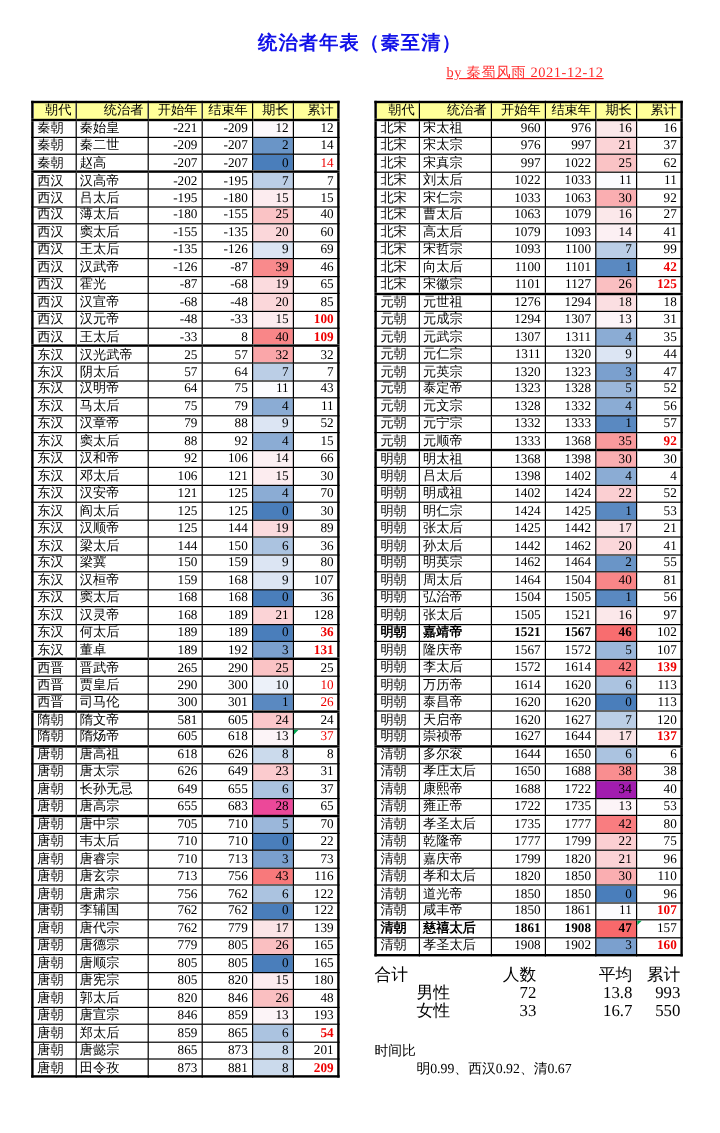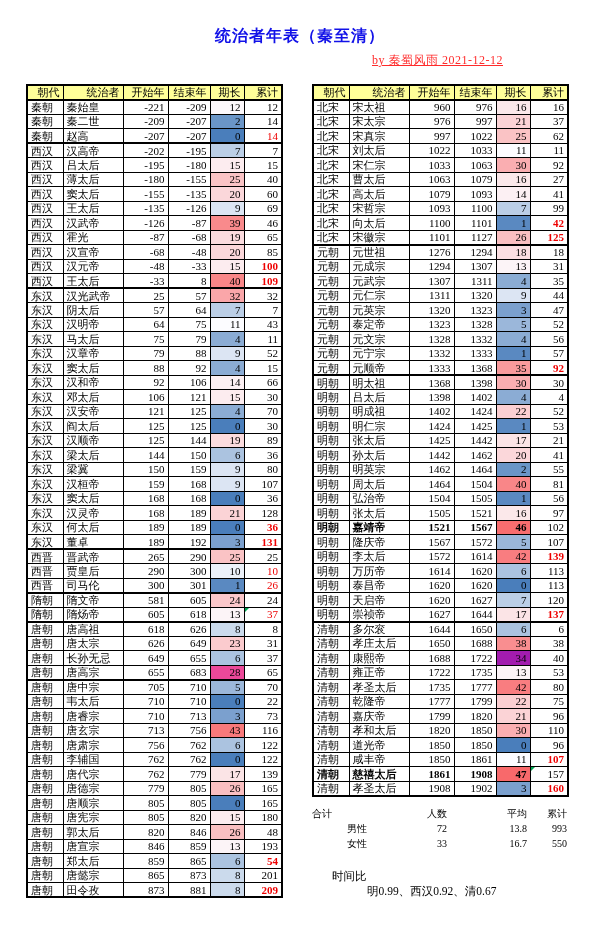--- a/index.html
+++ b/index.html
@@ -33,24 +33,24 @@
   .rtable td.num{text-align:right;}
   .rtable tr.grp td{border-top-width:2px;}
   .rtable .brow td{font-weight:bold;}
   .rtable td.cum{font-weight:normal;position:relative;}
   .rtable td.cum.cbold{font-weight:bold;}
   .rtable td.cum.red{color:var(--cum-red);}
   .note{
     position:absolute;top:0;left:0;width:0;height:0;display:block;
     border-top:4px solid var(--note-green);border-right:4px solid transparent;
   }
-  .summary{position:absolute;left:312px;top:806px;font-size:10px;}
+  .summary{position:absolute;left:312px;top:806px;font-size:14px;}
   .srow{display:grid;grid-template-columns:35px 60px 40px 80px 40px;height:15px;line-height:15px;}
   .srow .ra{text-align:right;}
-  .ratio{position:absolute;left:332px;top:869px;font-size:11.5px;line-height:15px;}
+  .ratio{position:absolute;left:312px;top:869px;font-size:11.5px;line-height:15px;}
   .ratio .rl{padding-left:35px;}
 </style>
 </head>
 <body style="--title-blue: #1212E8; --byline-red: #FF2B2B; --header-bg: #FFFF99; --cum-red: #EE0000; --note-green: #00A650;">
 
 <div class="page">
 
   <div class="title">统治者年表（秦至清）</div>
   <a class="byline">by 秦蜀风雨 2021-12-12</a>
 

